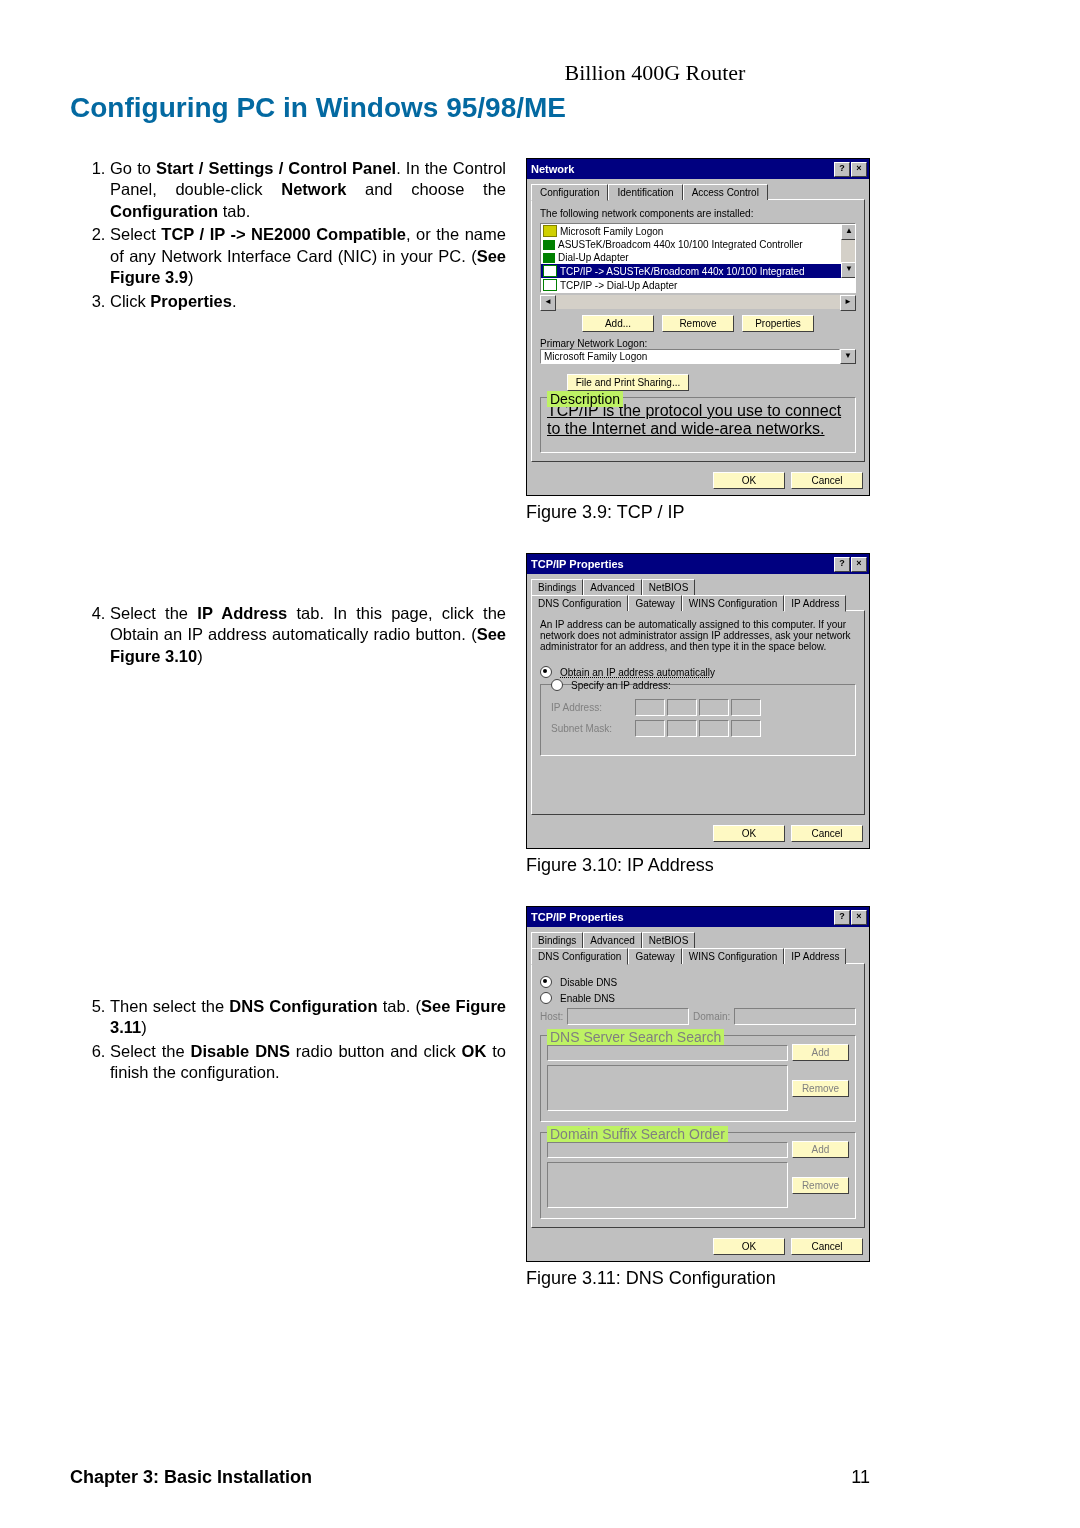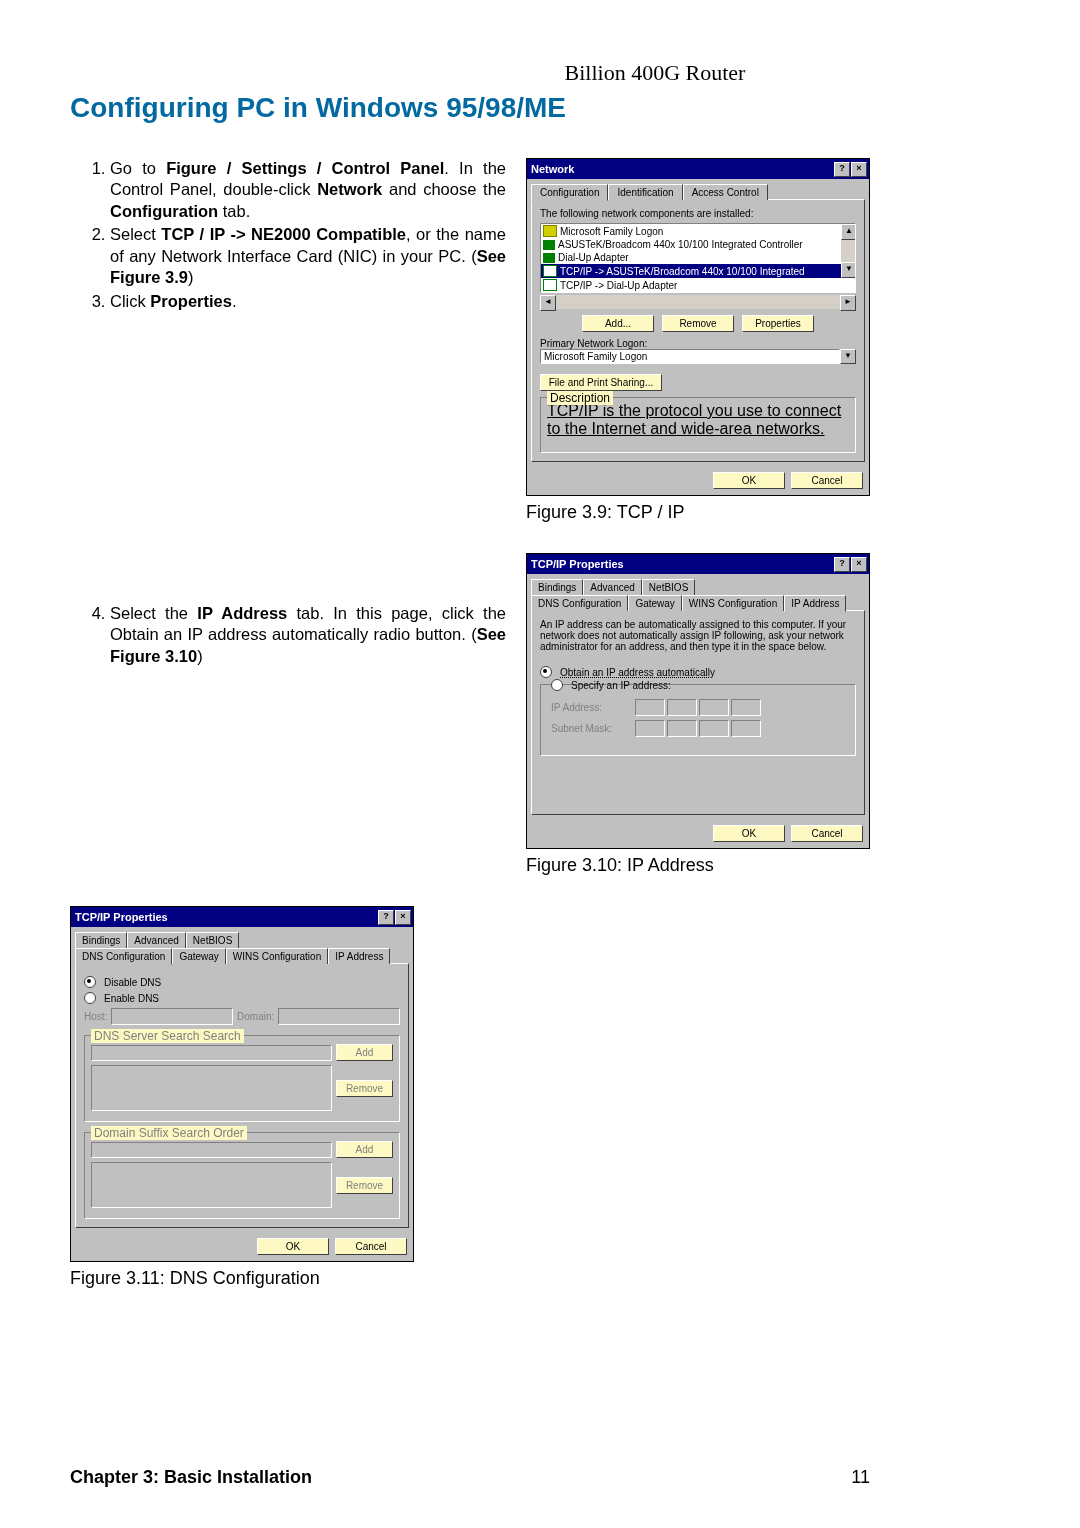--- a/index.html
+++ b/index.html
@@ -143,23 +143,23 @@
     padding: 4px 6px 6px 6px;
     margin-top: 6px;
     border-right-color:#fff;
     border-bottom-color:#fff;
     position: relative;
   }
   .fieldset .legend {
     position: absolute;
     top: -7px;
     left: 6px;
-    background: #fef9c3;
+    background: #bef264;
     padding: 0 3px;
-    font-size: 12px;
+    font-size: 14px;
   }
   .dropdown {
     display: flex;
     align-items: stretch;
   }
   .dropdown .sunken { flex: 1; padding: 1px 3px; font-size:10px; }
   .ddbtn {
     width: 14px;
     background: #c0c0c0;
     border: 1px solid #fff;
@@ -220,21 +220,21 @@
 </head>
 <body>
 
 <div class="page">
   <div class="header-right">Billion 400G Router</div>
   <h2 class="section-title">Configuring PC in Windows 95/98/ME</h2>
 
   <div class="content-row">
     <div class="steps">
       <ol start="1" id="steps1">
-          <li>Go to <b>Figure / Settings / Control Panel</b>. In the Control Panel, double-click <b>Network</b> and choose the <b>Configuration</b> tab.</li>
+          <li>Go to <b>Start / Settings / Control Panel</b>. In the Control Panel, double-click <b>Network</b> and choose the <b>Configuration</b> tab.</li>
           <li>Select <b>TCP / IP -&gt; NE2000 Compatible</b>, or the name of any Network Interface Card (NIC) in your PC. (<b>See Figure 3.9</b>)</li>
           <li>Click <b>Properties</b>.</li>
         </ol>
     </div>
     <div class="figure-col">
       <div class="dialog">
         <div class="titlebar">
           <span>Network</span>
           <div class="titlebar-btns">
             <div class="tbtn">?</div>
@@ -284,21 +284,21 @@
           <div class="btnrow" id="fig39btns">
               <div class="raised-btn">Add...</div>
               <div class="raised-btn">Remove</div>
               <div class="raised-btn">Properties</div>
             </div>
           <div style="margin-top:4px;">Primary Network Logon:</div>
           <div class="dropdown">
             <div class="sunken">Microsoft Family Logon</div>
             <div class="ddbtn">▼</div>
           </div>
-          <div class="btnrow" style="justify-content:flex-start; margin-top:10px;">
+          <div class="btnrow" style="justify-content:flex-start; margin-top:10px;margin-left:27px;">
             <div class="raised-btn" style="min-width:120px;">File and Print Sharing...</div>
           </div>
           <div class="fieldset" style="height:44px;">
             <div class="legend">Description</div>
             <div style="font-size:16px;text-decoration:underline;">TCP/IP is the protocol you use to connect to the Internet and wide-area networks.</div>
           </div>
         </div>
         <div class="dlg-footer">
           <div class="raised-btn">OK</div>
           <div class="raised-btn">Cancel</div>
@@ -328,21 +328,21 @@
             <div class="tab">Advanced</div>
             <div class="tab">NetBIOS</div>
           </div>
         <div class="small-tabs" style="padding-top:0;" id="fig310tabs2">
             <div class="tab">DNS Configuration</div>
             <div class="tab">Gateway</div>
             <div class="tab">WINS Configuration</div>
             <div class="tab active">IP Address</div>
           </div>
         <div class="tabbody">
-          <div style="font-size:10px; margin-bottom:14px;">An IP address can be automatically assigned to this computer. If your network does not automatically assign IP following, ask your network administrator for an address, and then type it in the space below.</div>
+          <div style="font-size:10px; margin-bottom:14px;">An IP address can be automatically assigned to this computer. If your network does not administrator assign IP addresses, ask your network administrator for an address, and then type it in the space below.</div>
           <div class="row-flex">
             <span class="radio checked"></span>
               <span style="text-decoration:underline dotted;">Obtain an IP address automatically</span>
           </div>
           <div class="fieldset" style="padding:10px 10px 14px 10px;">
             <div class="row-flex" style="margin-top:-16px; margin-bottom:8px;">
              <span class="radio"></span>
                 <span>Specify an IP address:</span>
             </div>
             <div class="row-flex">
@@ -369,20 +369,26 @@
         <div class="dlg-footer">
           <div class="raised-btn">OK</div>
           <div class="raised-btn">Cancel</div>
         </div>
       </div>
       <div class="caption">Figure 3.10: IP Address</div>
     </div>
   </div>
 
   <div class="content-row">
+    <div class="steps" style="padding-top:90px;">
+      <ol start="5" id="steps3">
+          <li>Then select the <b>DNS Configuration</b> tab. (<b>See Figure 3.11</b>)</li>
+          <li>Select the <b>Disable DNS</b> radio button and click <b>OK</b> to finish the configuration.</li>
+        </ol>
+    </div>
     <div class="figure-col">
       <div class="dialog">
         <div class="titlebar">
           <span>TCP/IP Properties</span>
           <div class="titlebar-btns">
             <div class="tbtn">?</div>
             <div class="tbtn">×</div>
           </div>
         </div>
         <div class="small-tabs" id="fig311tabs1">

